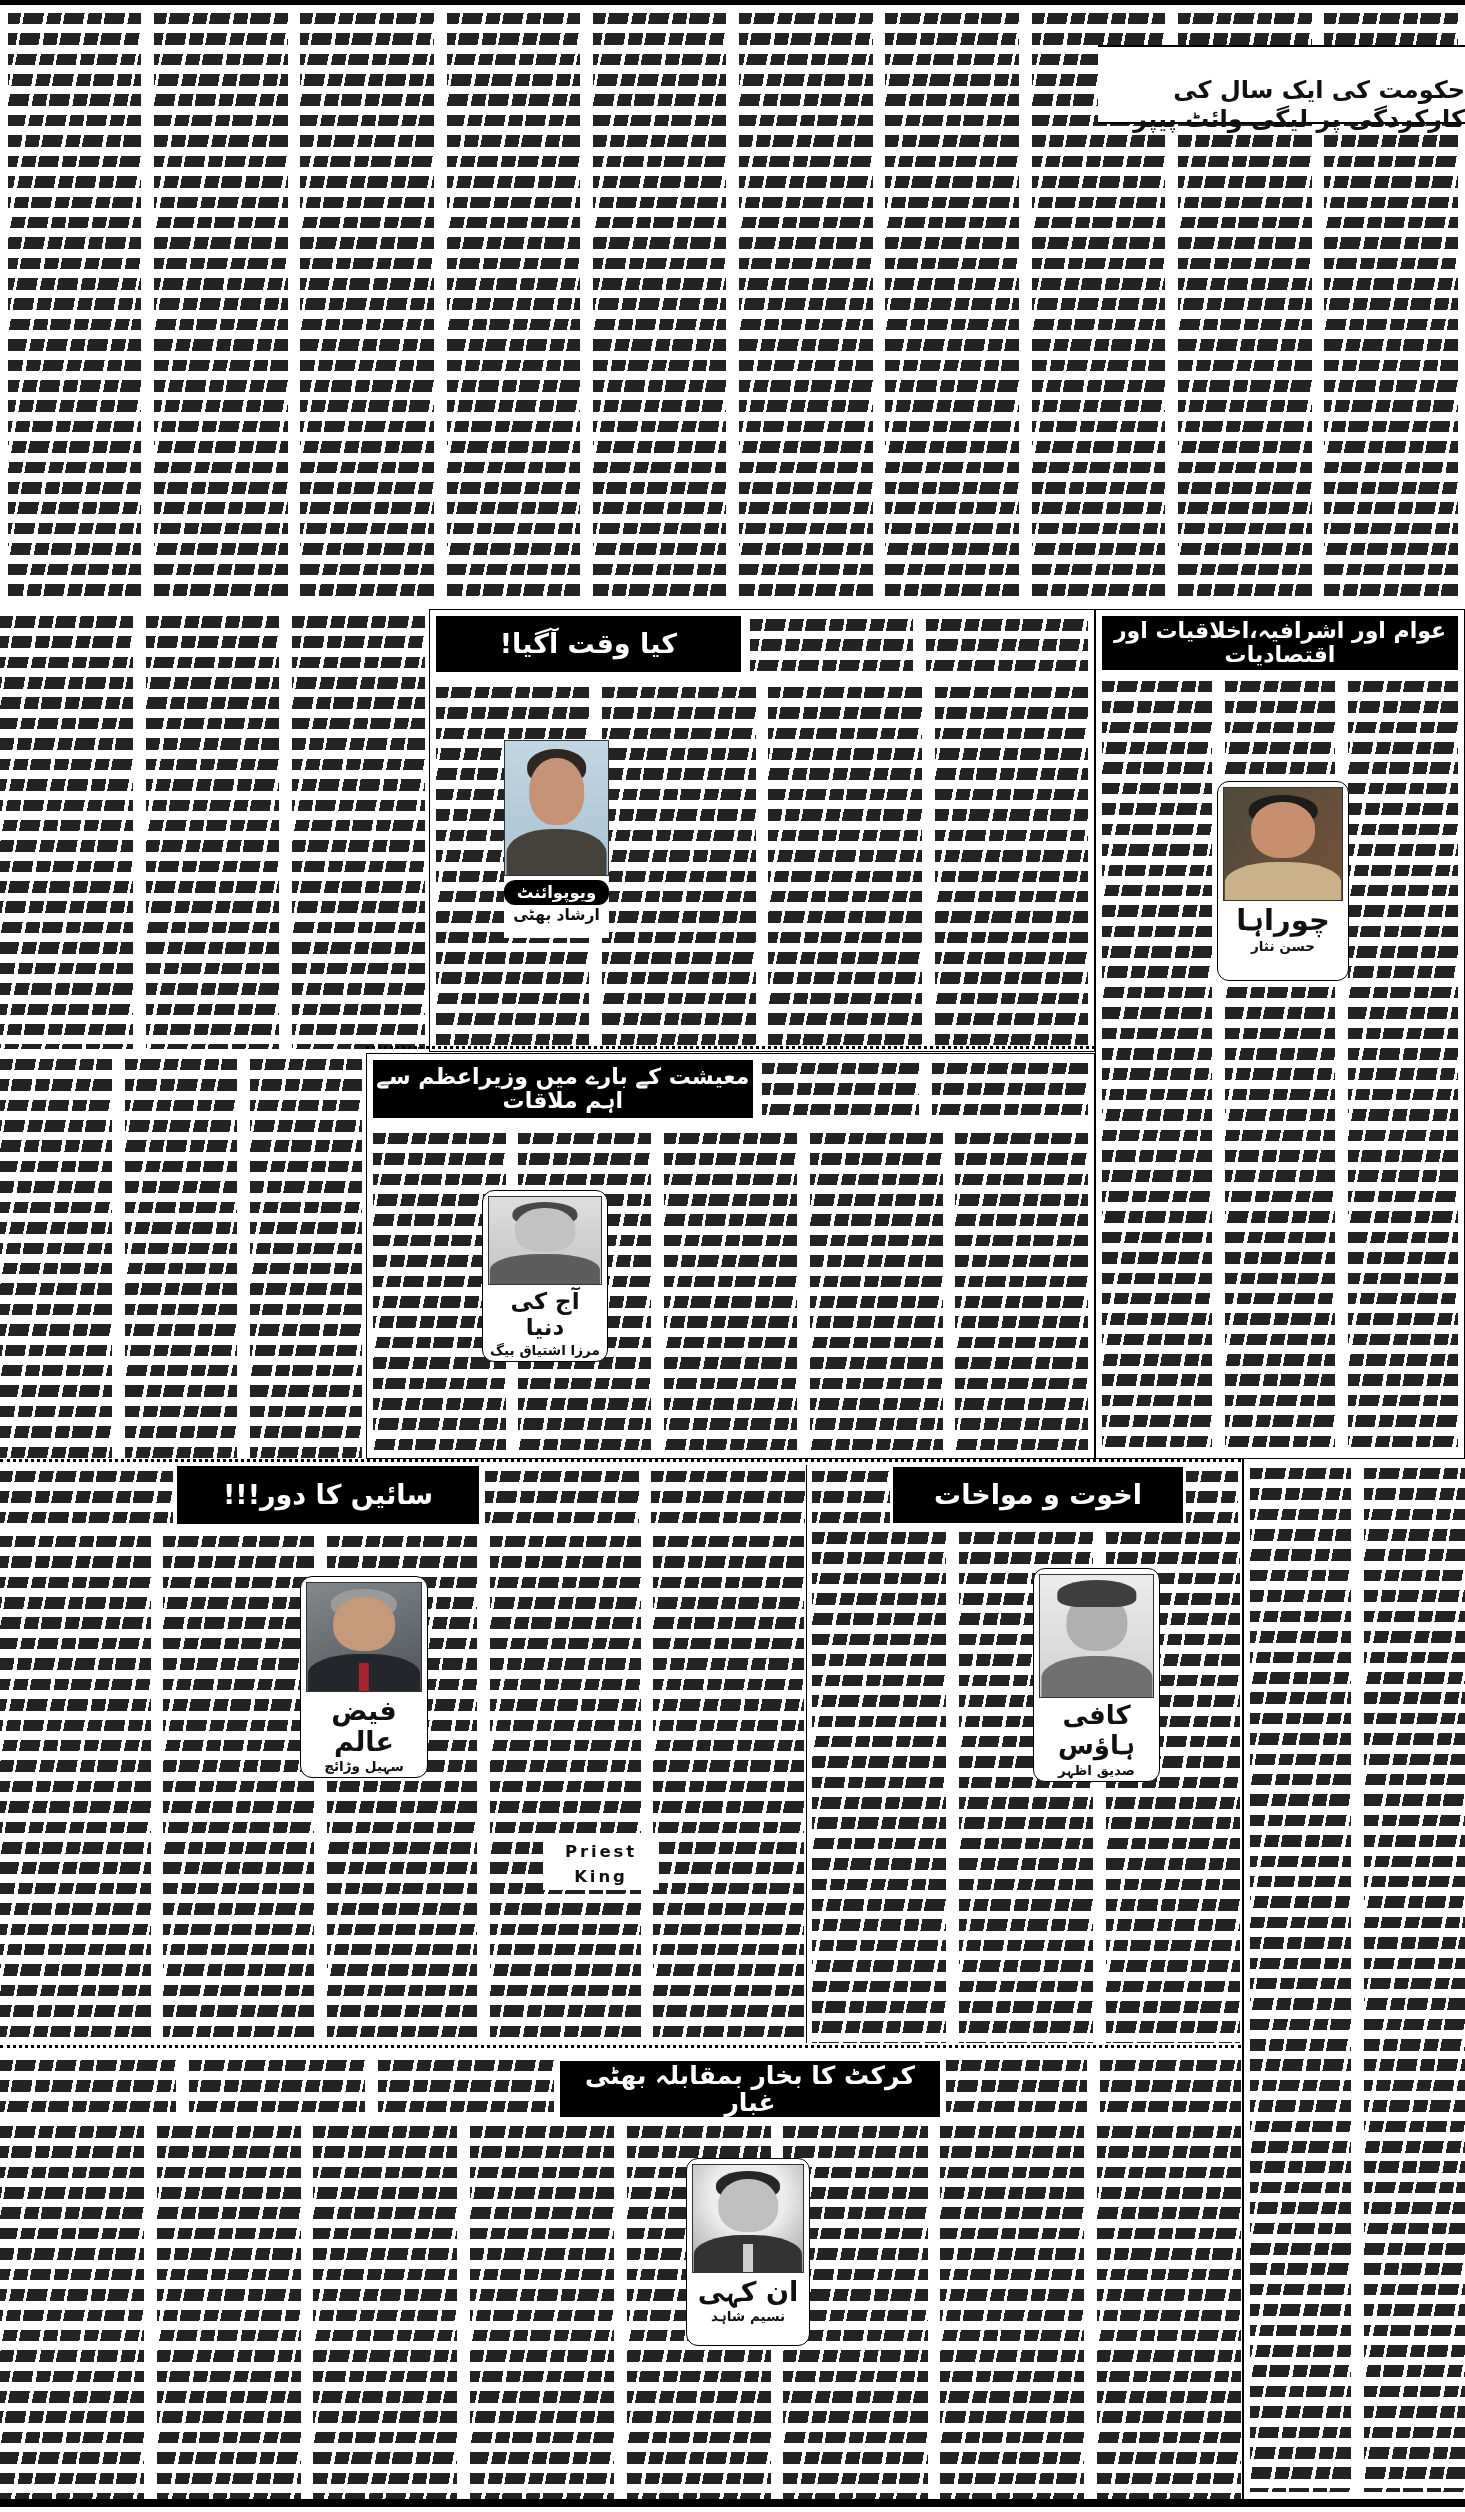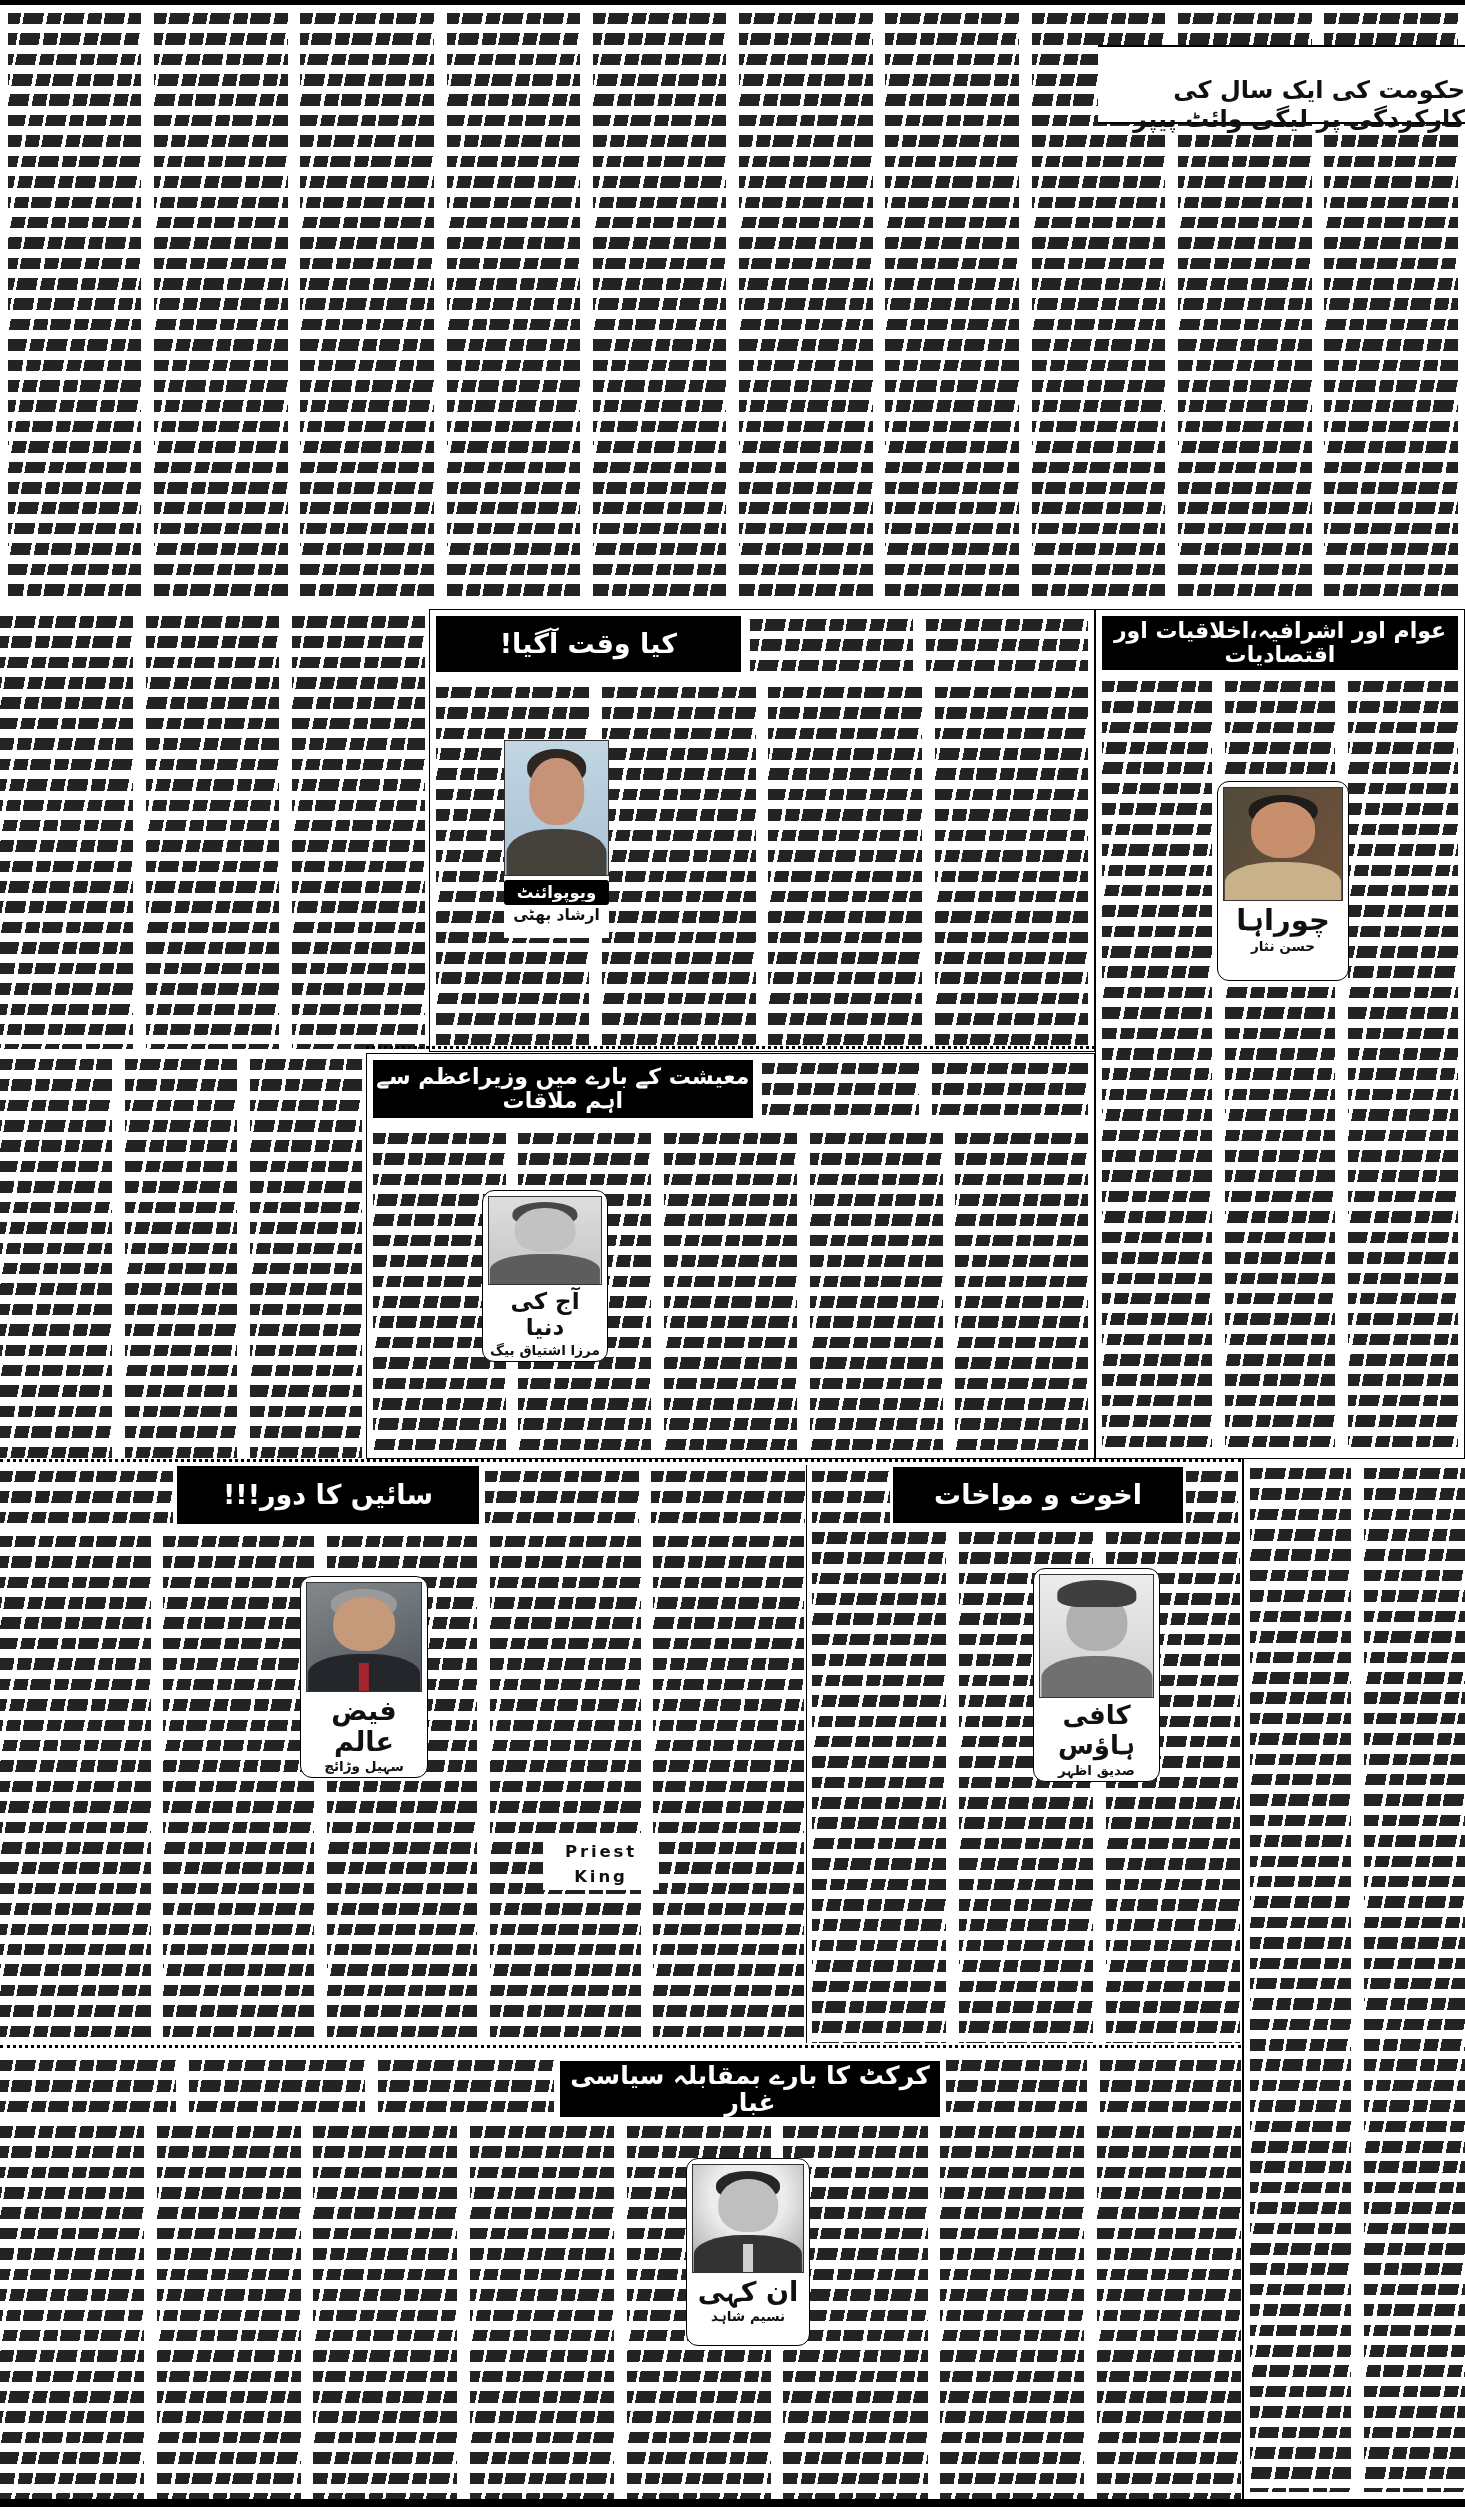--- a/index.html
+++ b/index.html
@@ -37,21 +37,21 @@
   }
   .author-box.square { border:none; border-radius:0; padding:0; }
   .photo { width:100%; position:relative; overflow:hidden; border:1px solid #333; }
   .photo .hair { position:absolute; left:50%; transform:translateX(-50%); top:6%; width:58%; height:27%; border-radius:50% 50% 42% 42%; }
   .photo .head { position:absolute; left:50%; transform:translateX(-50%); top:13%; width:54%; height:50%; border-radius:48% 48% 44% 44%; }
   .photo .torso { position:absolute; left:50%; transform:translateX(-50%); bottom:-6%; width:98%; height:40%; border-radius:45% 45% 0 0; }
   .photo .cap { position:absolute; left:50%; transform:translateX(-50%); top:4%; width:70%; height:22%; border-radius:50% 50% 30% 30%; }
   .photo .tie { position:absolute; left:50%; transform:translateX(-50%); bottom:0; width:9%; height:26%; }
   .col-name { font-weight:bold; font-size:27px; margin-top:2.9px; line-height:1.15; }
   .author-name { font-weight:bold; font-size:13.6px; margin-top:1px; line-height:1.2; }
-  .cap-bar { background:#000; color:#fff; font-weight:bold; font-size:16.5px; width:100%; text-align:center; padding:2.9px 0; margin-top:3.9px; border-radius:3px; }
+  .cap-bar { background:#000; color:#fff; font-weight:bold; font-size:16.5px; width:100%; text-align:center; padding:2.9px 0; margin-top:3.9px; border-radius:11px; }
 
   
   .ph-hassan  { background:linear-gradient(120deg,#4e4a3a,#74523a); }
   .ph-hassan .hair { background:#1f1c19; } .ph-hassan .head { background:#c78f6d; } .ph-hassan .torso { background:#c9b289; }
   .ph-irshad  { background:linear-gradient(180deg,#c2d6e4,#a9c2d3); }
   .ph-irshad .hair { background:#2e2721; } .ph-irshad .head { background:#c69379; } .ph-irshad .torso { background:#45423c; }
   .ph-mirza   { background:linear-gradient(180deg,#dedede,#c4c4c4); }
   .ph-mirza .hair { background:#474747; } .ph-mirza .head { background:#c2c2c2; } .ph-mirza .torso { background:#5d5d5d; }
   .ph-sohail  { background:linear-gradient(160deg,#83888d,#4e5358); }
   .ph-sohail .hair { background:#9a9a9a; } .ph-sohail .head { background:#c49a7b; } .ph-sohail .torso { background:#23262b; } .ph-sohail .tie { background:#a5252e; }
@@ -184,21 +184,21 @@
       <div class="sim"></div>
       <div class="sim"></div>
     </div>
 
   <div class="abs dotted" style="left:0;top:2045px;width:1241px;"></div>
   <div class="abs cols" style="left:0;top:2057px;width:554px;height:60px;">
       <div class="sim"></div>
       <div class="sim"></div>
       <div class="sim"></div>
     </div>
-  <div class="abs hbar" style="left:560px;top:2061px;width:380px;height:56px;font-size:25px;">کرکٹ کا بارے بمقابلہ سیاسی غبار</div>
+  <div class="abs hbar" style="left:560px;top:2061px;width:380px;height:56px;font-size:25px;">کرکٹ کا بخار بمقابلہ بھٹی غبار</div>
   <div class="abs cols" style="left:946px;top:2057px;width:295px;height:60px;">
       <div class="sim"></div>
       <div class="sim"></div>
     </div>
   <div class="abs cols" style="left:0;top:2123px;width:1241px;height:376px;">
       <div class="sim"></div>
       <div class="sim"></div>
       <div class="sim"></div>
       <div class="sim"></div>
       <div class="sim"></div>

